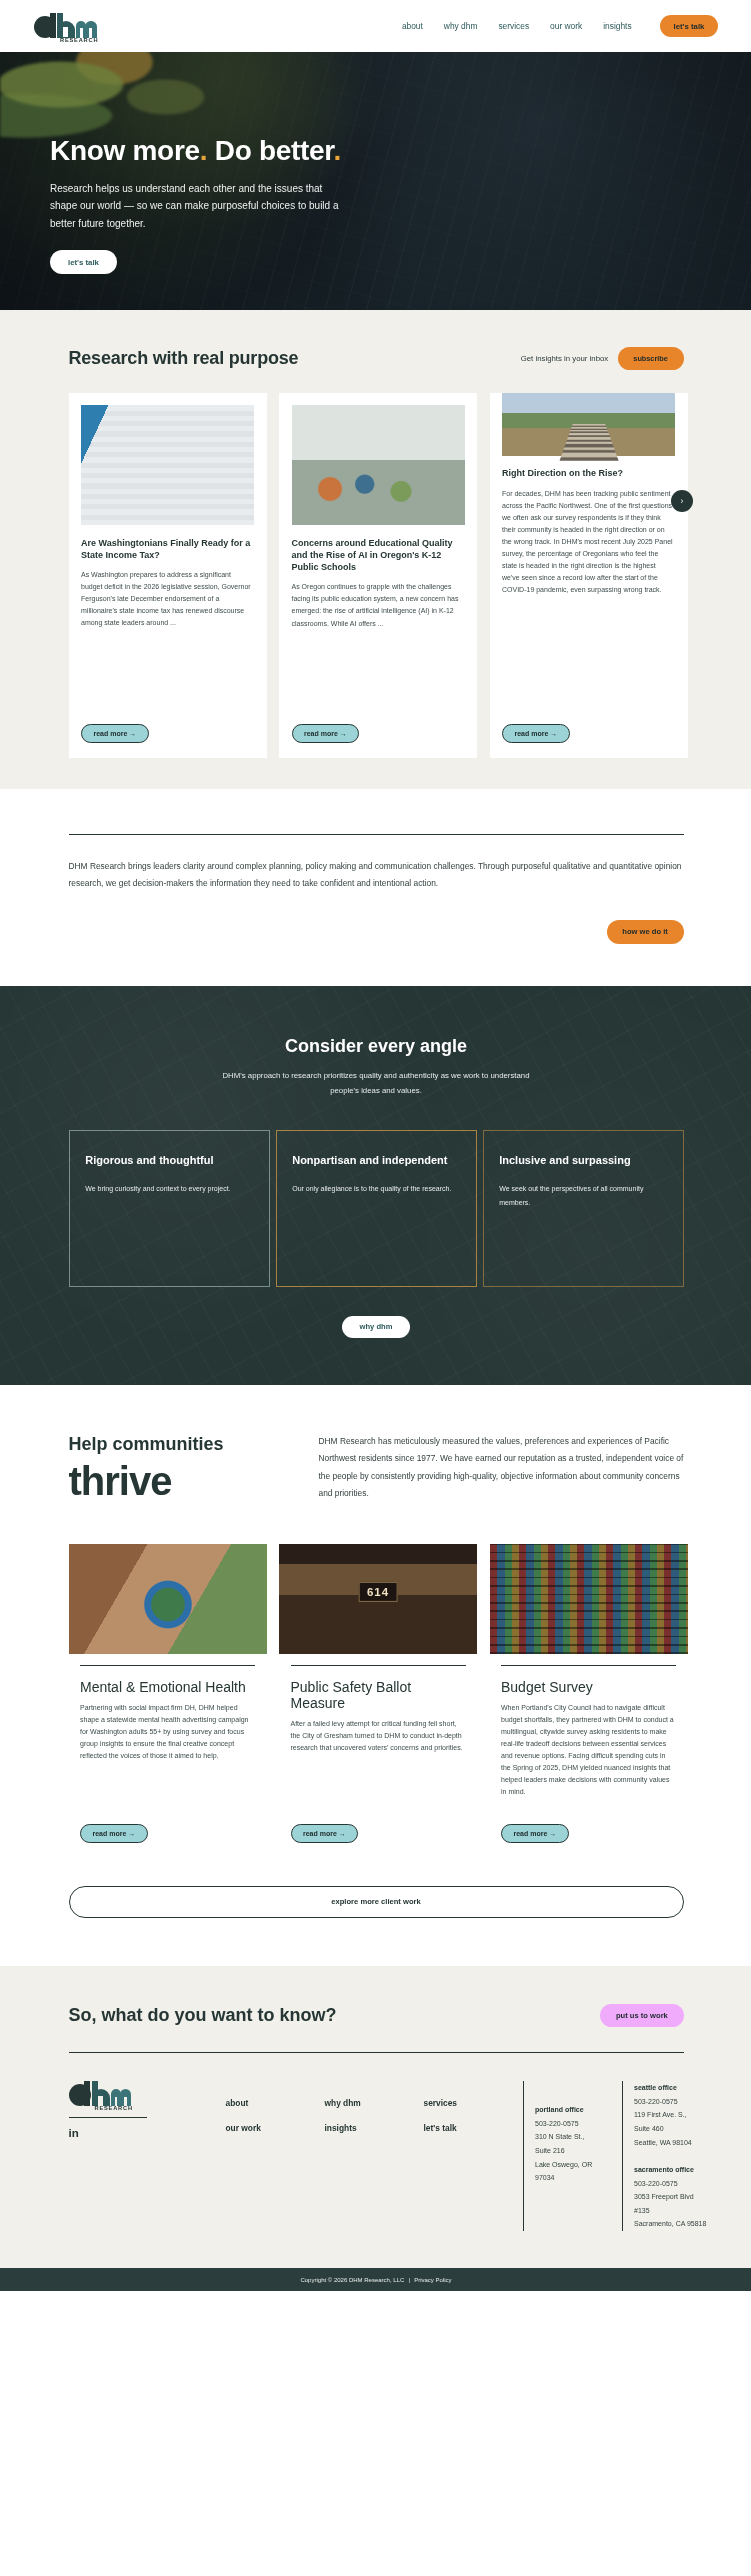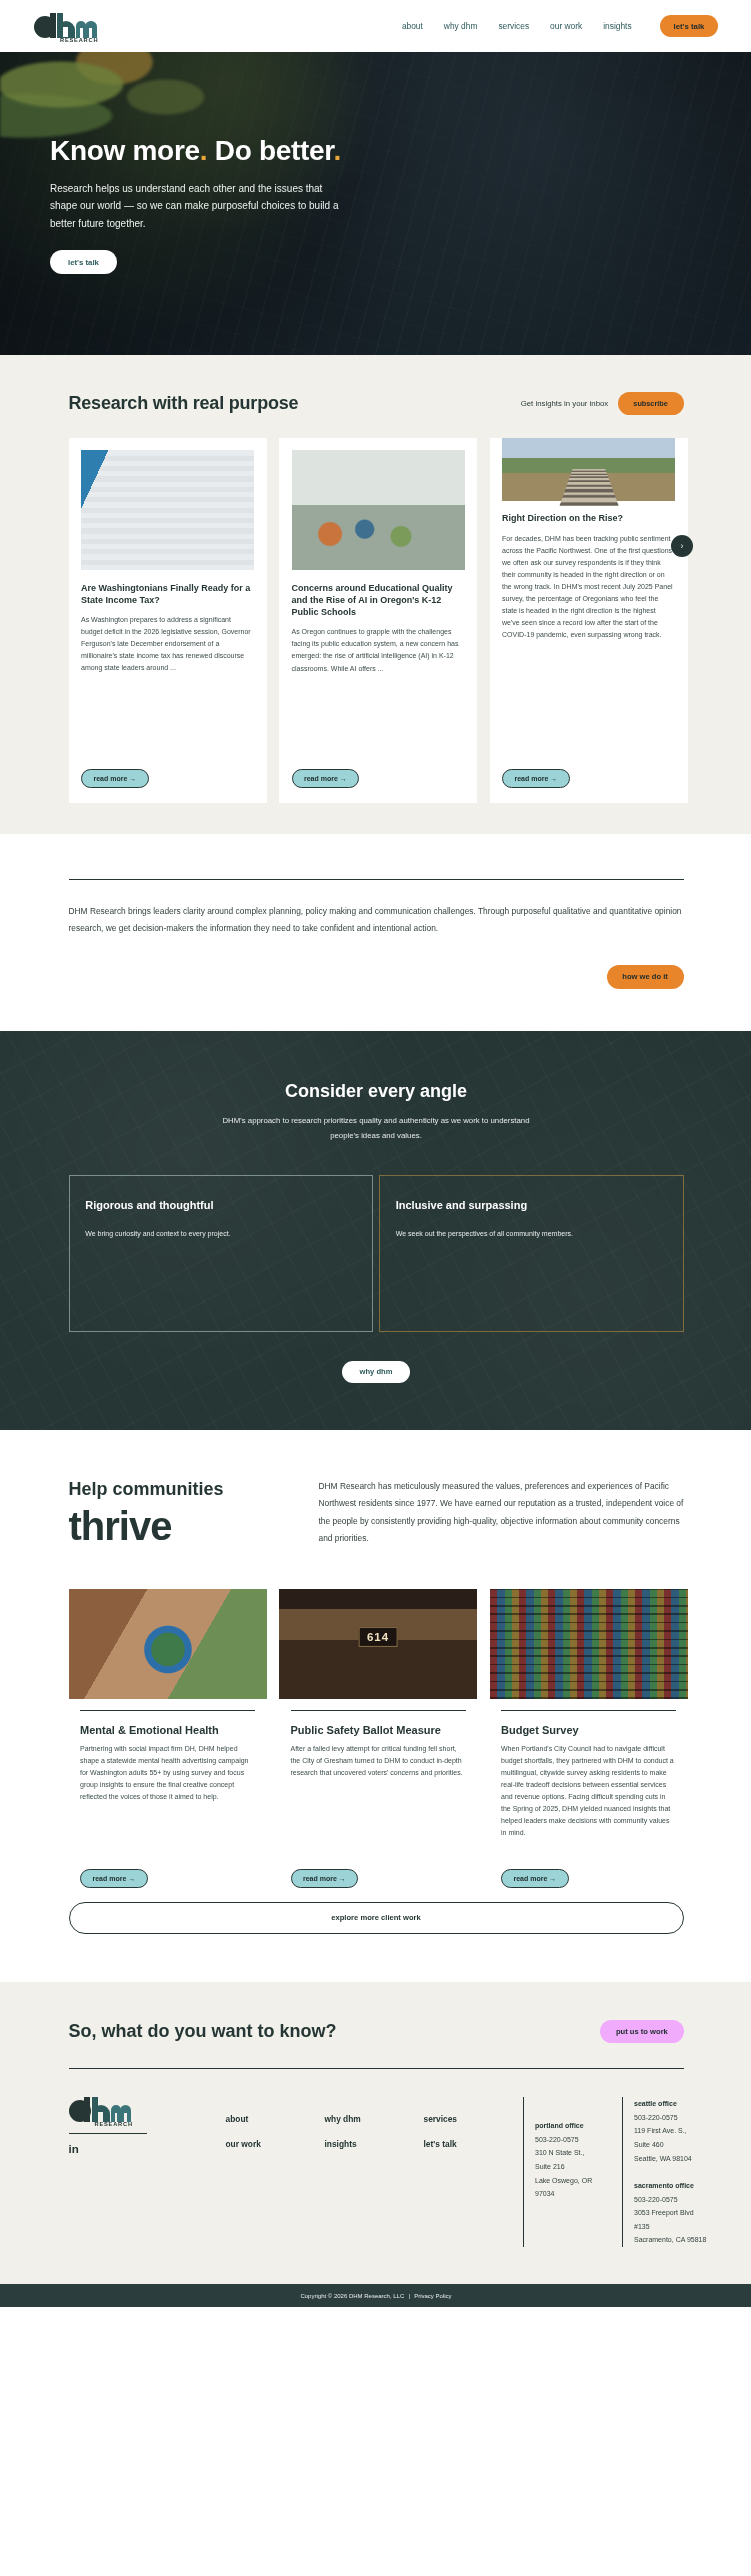--- a/index.html
+++ b/index.html
@@ -68,21 +68,21 @@
     display: inline-flex; align-items: center; justify-content: center;
   }
   .btn-orange {
     background: #e8842a; color: #1d2b2b; font-weight: 700;
     font-size: 7.8px; padding: 6.8px 13.6px; border-radius: 521px;
     margin-left: 7.3px;
   }
 
   
   .hero {
-    position: relative; height: 303px; overflow: hidden;
+    position: relative; height: 258px; overflow: hidden;
     background: #1e2c33;
   }
   .hero-bg {
     position: absolute; inset: 0;
     background:
       radial-gradient(circle at 18% 18%, rgba(82,110,60,.55), transparent 34%),
       radial-gradient(circle at 30% 10%, rgba(120,140,70,.40), transparent 26%),
       radial-gradient(circle at 72% 28%, rgba(60,80,95,.5), transparent 45%),
       repeating-linear-gradient(105deg, rgba(255,255,255,.035) 0 1.6px, transparent 1.6px 20px),
       repeating-linear-gradient(15deg, rgba(255,255,255,.025) 0 1px, transparent 1px 27px),
@@ -267,24 +267,24 @@
       repeating-linear-gradient(90deg, #7a2f2f 0 7.3px, #2f5b7a 7.3px 14.6px, #3f7a4a 14.6px 22px, #8a7030 22px 29px),
       #333;
     position: relative;
   }
   .wthumb-c::after{
     content:""; position:absolute; inset:0;
     background: repeating-linear-gradient(0deg, rgba(0,0,0,.45) 0 1.6px, transparent 1.6px 8.4px);
   }
   .wcard-inner { padding: 11.5px 11.5px 13.6px; display:flex; flex-direction:column; flex:1; }
   .wrule { height: 0.8px; background: #253634; margin-bottom: 12.5px; }
-  .wcard-title { font-size: 11px; font-weight: 700; color: #253634; margin-bottom: 7.3px; }
+  .wcard-title { font-size: 14px; font-weight: 400; color: #253634; margin-bottom: 7.3px; }
   .wcard-body { font-size: 7px; line-height: 1.72; color: #3e4c4c; flex: 1; }
 
-  .explore-row { }
+  .explore-row { margin-top: 29px; }
   .btn-explore {
     width: 100%; background: #fff; border: 1px solid #253634; color: #253634;
     font-weight: 700; font-size: 7.6px; padding: 10.4px 0; border-radius: 521px;
   }
 
   
   .footer { background: #f1f0ea; padding: 38px 0 0; margin-top: 11px; }
   .foot-top { display: flex; align-items: center; justify-content: space-between; }
   .foot-q { font-size: 18px; font-weight: 800; color: #253634; }
   .btn-putus { background: #f0abfc; color: #1d2b2b; font-weight: 700; font-size: 7.6px; padding: 7.3px 15.7px; border-radius: 521px; }
@@ -437,20 +437,24 @@
   <div class="dark-bg"></div>
   <div class="wrap dark-inner">
     <h2 class="dark-title">Consider every angle</h2>
     <p class="dark-sub">DHM's approach to research prioritizes quality and authenticity as we work to understand people's ideas and values.</p>
 
     <div class="pillars">
       <div class="pillar pillar-1">
         <h3>Rigorous and thoughtful</h3>
         <p>We bring curiosity and context to every project.</p>
       </div>
+      <div class="pillar pillar-2">
+        <h3>Nonpartisan and independent</h3>
+        <p>Our only allegiance is to the quality of the research.</p>
+      </div>
       <div class="pillar pillar-3">
         <h3>Inclusive and surpassing</h3>
         <p>We seek out the perspectives of all community members.</p>
       </div>
     </div>
 
     <div class="dark-btn-row">
       <button class="btn btn-whydhm">why dhm</button>
     </div>
   </div>

